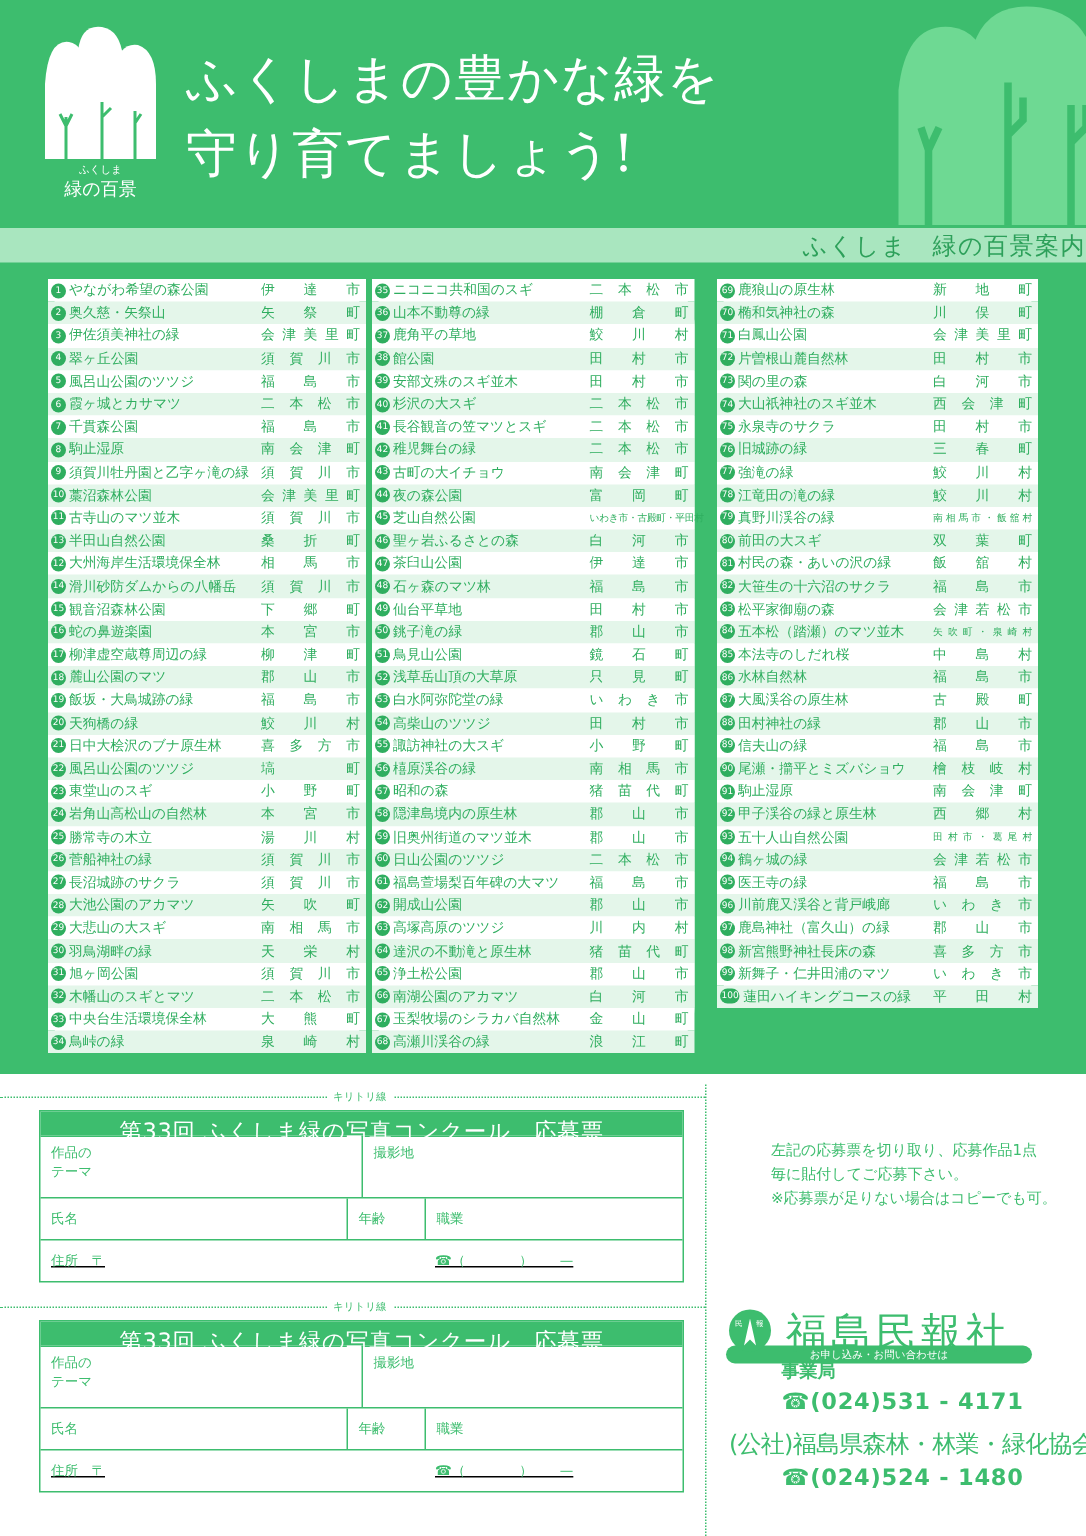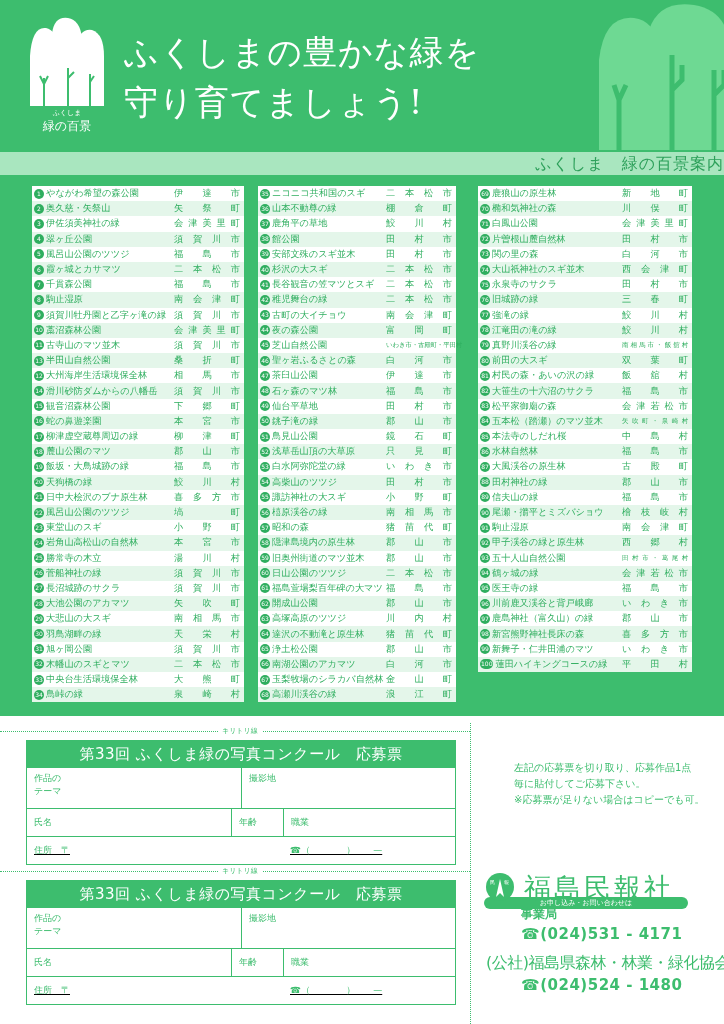--- a/index.html
+++ b/index.html
@@ -15,36 +15,36 @@
   .logo-big { position: absolute; left: 0; width: 78px; top: 102px; text-align: center; font-size: 12px; color: #fff; }
 
   .headline { position: absolute; left: 124px; color: #fff; font-family: "DejaVu Serif", serif; font-size: 34px; letter-spacing: 1px; white-space: nowrap; }
   .hl1 { top: 30px; }
   .hl2 { top: 80px; }
 
   .guide-bar { position: absolute; left: 0; top: 152px; width: 724px; height: 23px; background: #a9e6bf; text-align: right; color: #2da05a; font-size: 16px; line-height: 23px; letter-spacing: 1px; }
 
   .col { position: absolute; top: 186px; background: #ffffff; border-radius: 31px; }
   .col1 { left: 32px; width: 212px; }
-  .col2 { left: 258px; width: 198px; }
+  .col2 { left: 248px; width: 215px; }
   .col3 { left: 478px; width: 214px; }
   .row { height: 15.2px; display: flex; align-items: center; font-size: 9.2px; color: #2fae5f; white-space: nowrap; }
   .row:nth-child(odd) { background: #ffffff; }
   .row:nth-child(even) { background: #e4f6ea; }
   .num { display: inline-block; min-width: 10px; height: 10px; border-radius: 5px; background: #2fae5f; color: #fff; font-size: 6px; line-height: 10px; text-align: center; margin: 0 2px 0 2px; padding: 0 1px; }
   .pname { flex: 1; overflow: hidden; }
   .place { width: 70px; text-align: justify; text-align-last: justify; padding-right: 4px; font-size: 9.2px; }
   .place.small { font-size: 6.5px; letter-spacing: -0.2px; }
 
   .cut { position: absolute; left: 0; width: 470px; height: 0; border-top: 1.5px dotted #3dbd6e; }
   .cut-label { position: absolute; background: #fff; color: #3dbd6e; font-size: 7px; padding: 0 4px; }
   .cut-v { position: absolute; left: 470px; top: 723px; height: 301px; border-left: 1.5px dotted #3dbd6e; }
 
   .form { position: absolute; left: 26px; width: 430px; border: 1px solid #3dbd6e; background: #fff; }
-  .form-title { height: 26px; background: #3dbd6e; color: #fff; font-size: 15px; line-height: 26px; text-align: center; letter-spacing: 0.5px; }
+  .form-title { height: 16px; background: #3dbd6e; color: #fff; font-size: 15px; line-height: 26px; text-align: center; letter-spacing: 0.5px; }
   .frow { display: flex; border-top: 1px solid #3dbd6e; }
   .fcell { font-size: 9px; color: #3dbd6e; padding: 4px 7px; position: relative; }
   .fcell + .fcell { border-left: 1px solid #3dbd6e; }
   .r1 { height: 41px; }
   .r2 { height: 28px; }
   .r3 { height: 28px; text-decoration: underline; }
   .r2 .fcell, .r3 .fcell { display: flex; align-items: center; }
 
   .instr { position: absolute; left: 484px; top: 760px; width: 225px; }
   .arrow { position: absolute; left: 0; top: 2px; width: 0; height: 0; }

